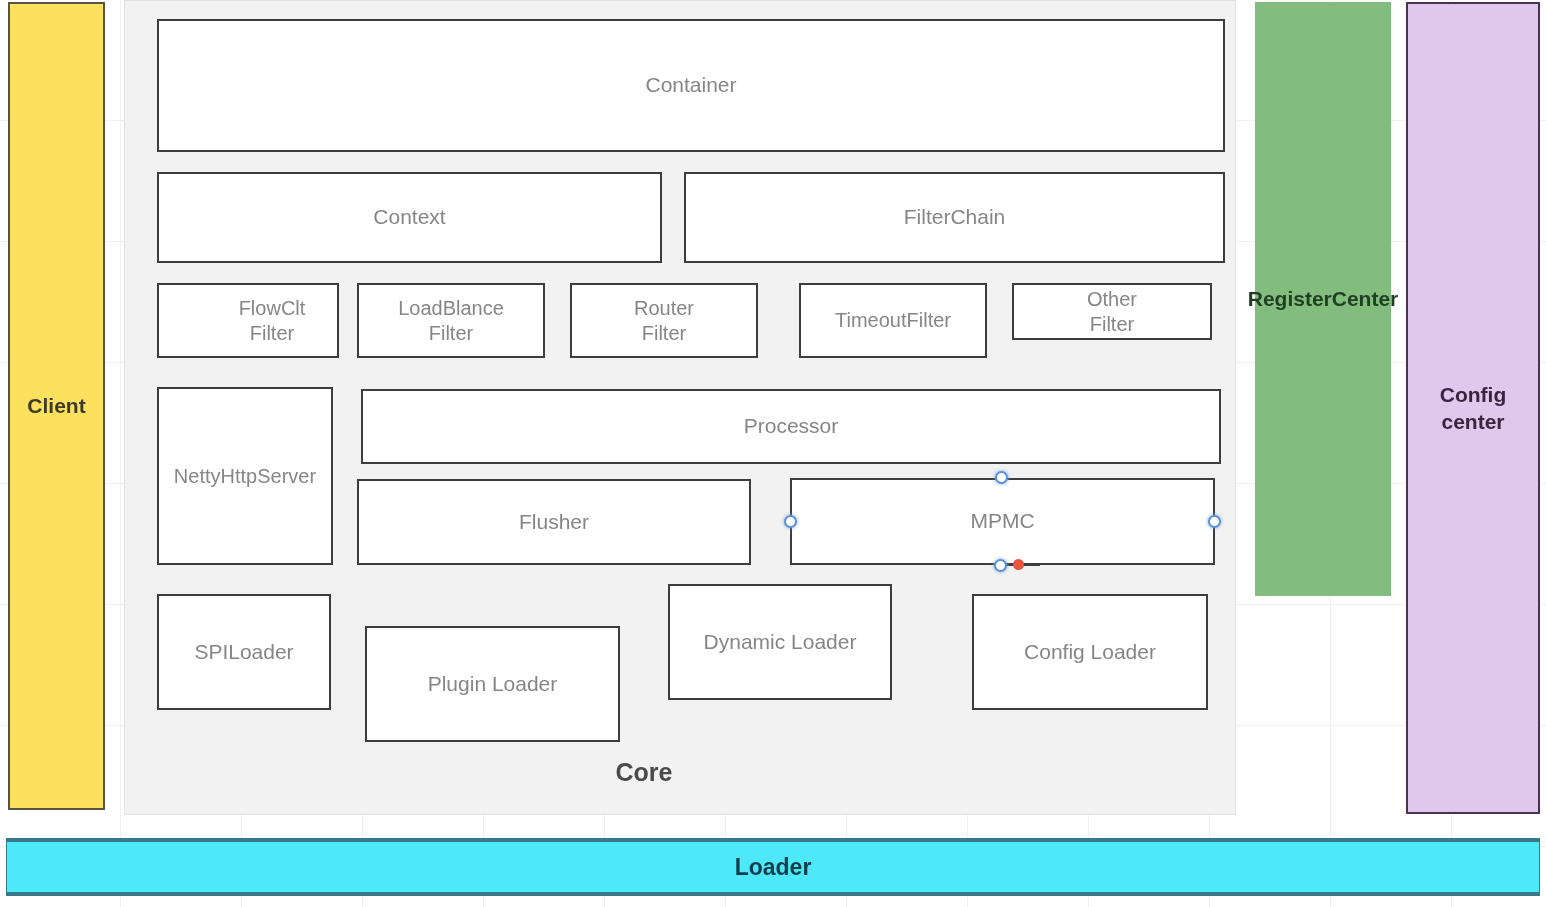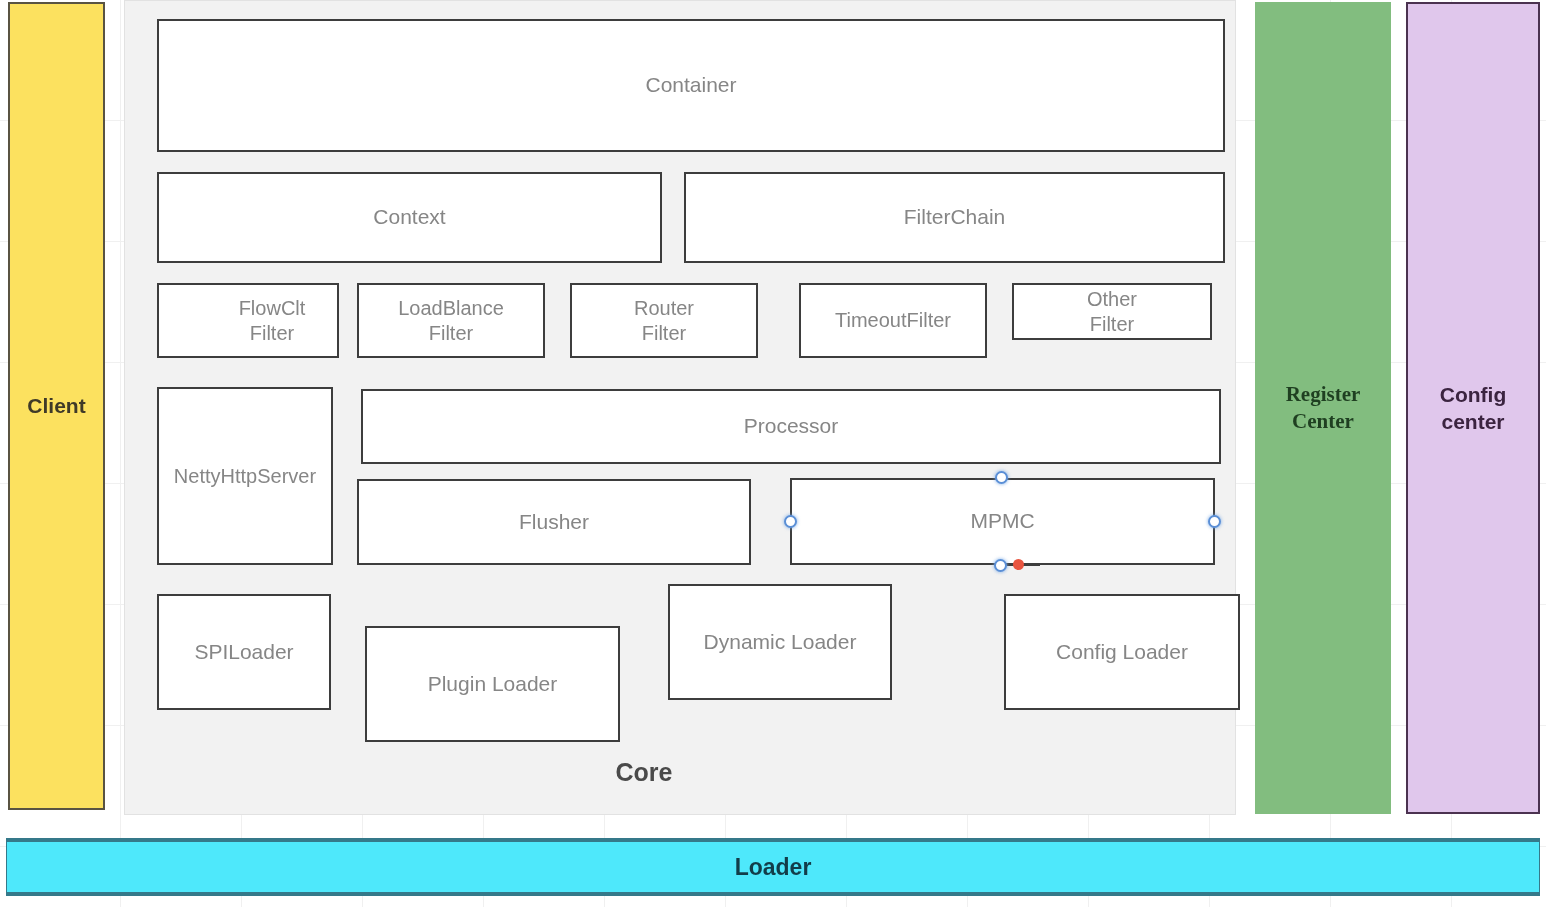--- a/index.html
+++ b/index.html
@@ -209,27 +209,27 @@
   </div>
 
   <div class="node boxw" style="left:365px; top:594px; width:255px; height:116px;margin-top:32px;">
     <span>Plugin Loader</span>
   </div>
 
   <div class="node boxw" style="left:668px; top:584px; width:224px; height:116px;">
     <span>Dynamic Loader</span>
   </div>
 
-  <div class="node boxw" style="left:1004px; top:594px; width:236px; height:116px;">
+  <div class="node boxw" style="left:972px; top:594px; width:236px; height:116px;">
     <span>Config Loader</span>
   </div>
 
   <div class="core-label" style="left:124px; top:758px; width:1040px;">Core</div>
 
-  <div class="col col-register" style="left:1255px; top:2px; width:136px; height:812px; flex-direction:column;font-family:Liberation Serif, serif;">
+  <div class="col col-register" style="left:1255px; top:2px; width:136px; height:594px; flex-direction:row;">
     <span>Register</span>
     <span>Center</span>
   </div>
 
   <div class="col col-config" style="left:1406px; top:2px; width:134px; height:812px; flex-direction:column;">
     <span>Config</span>
     <span>center</span>
   </div>
 
   <div class="bar-common" style="left:6px; top:838px; width:1534px; height:58px;">

